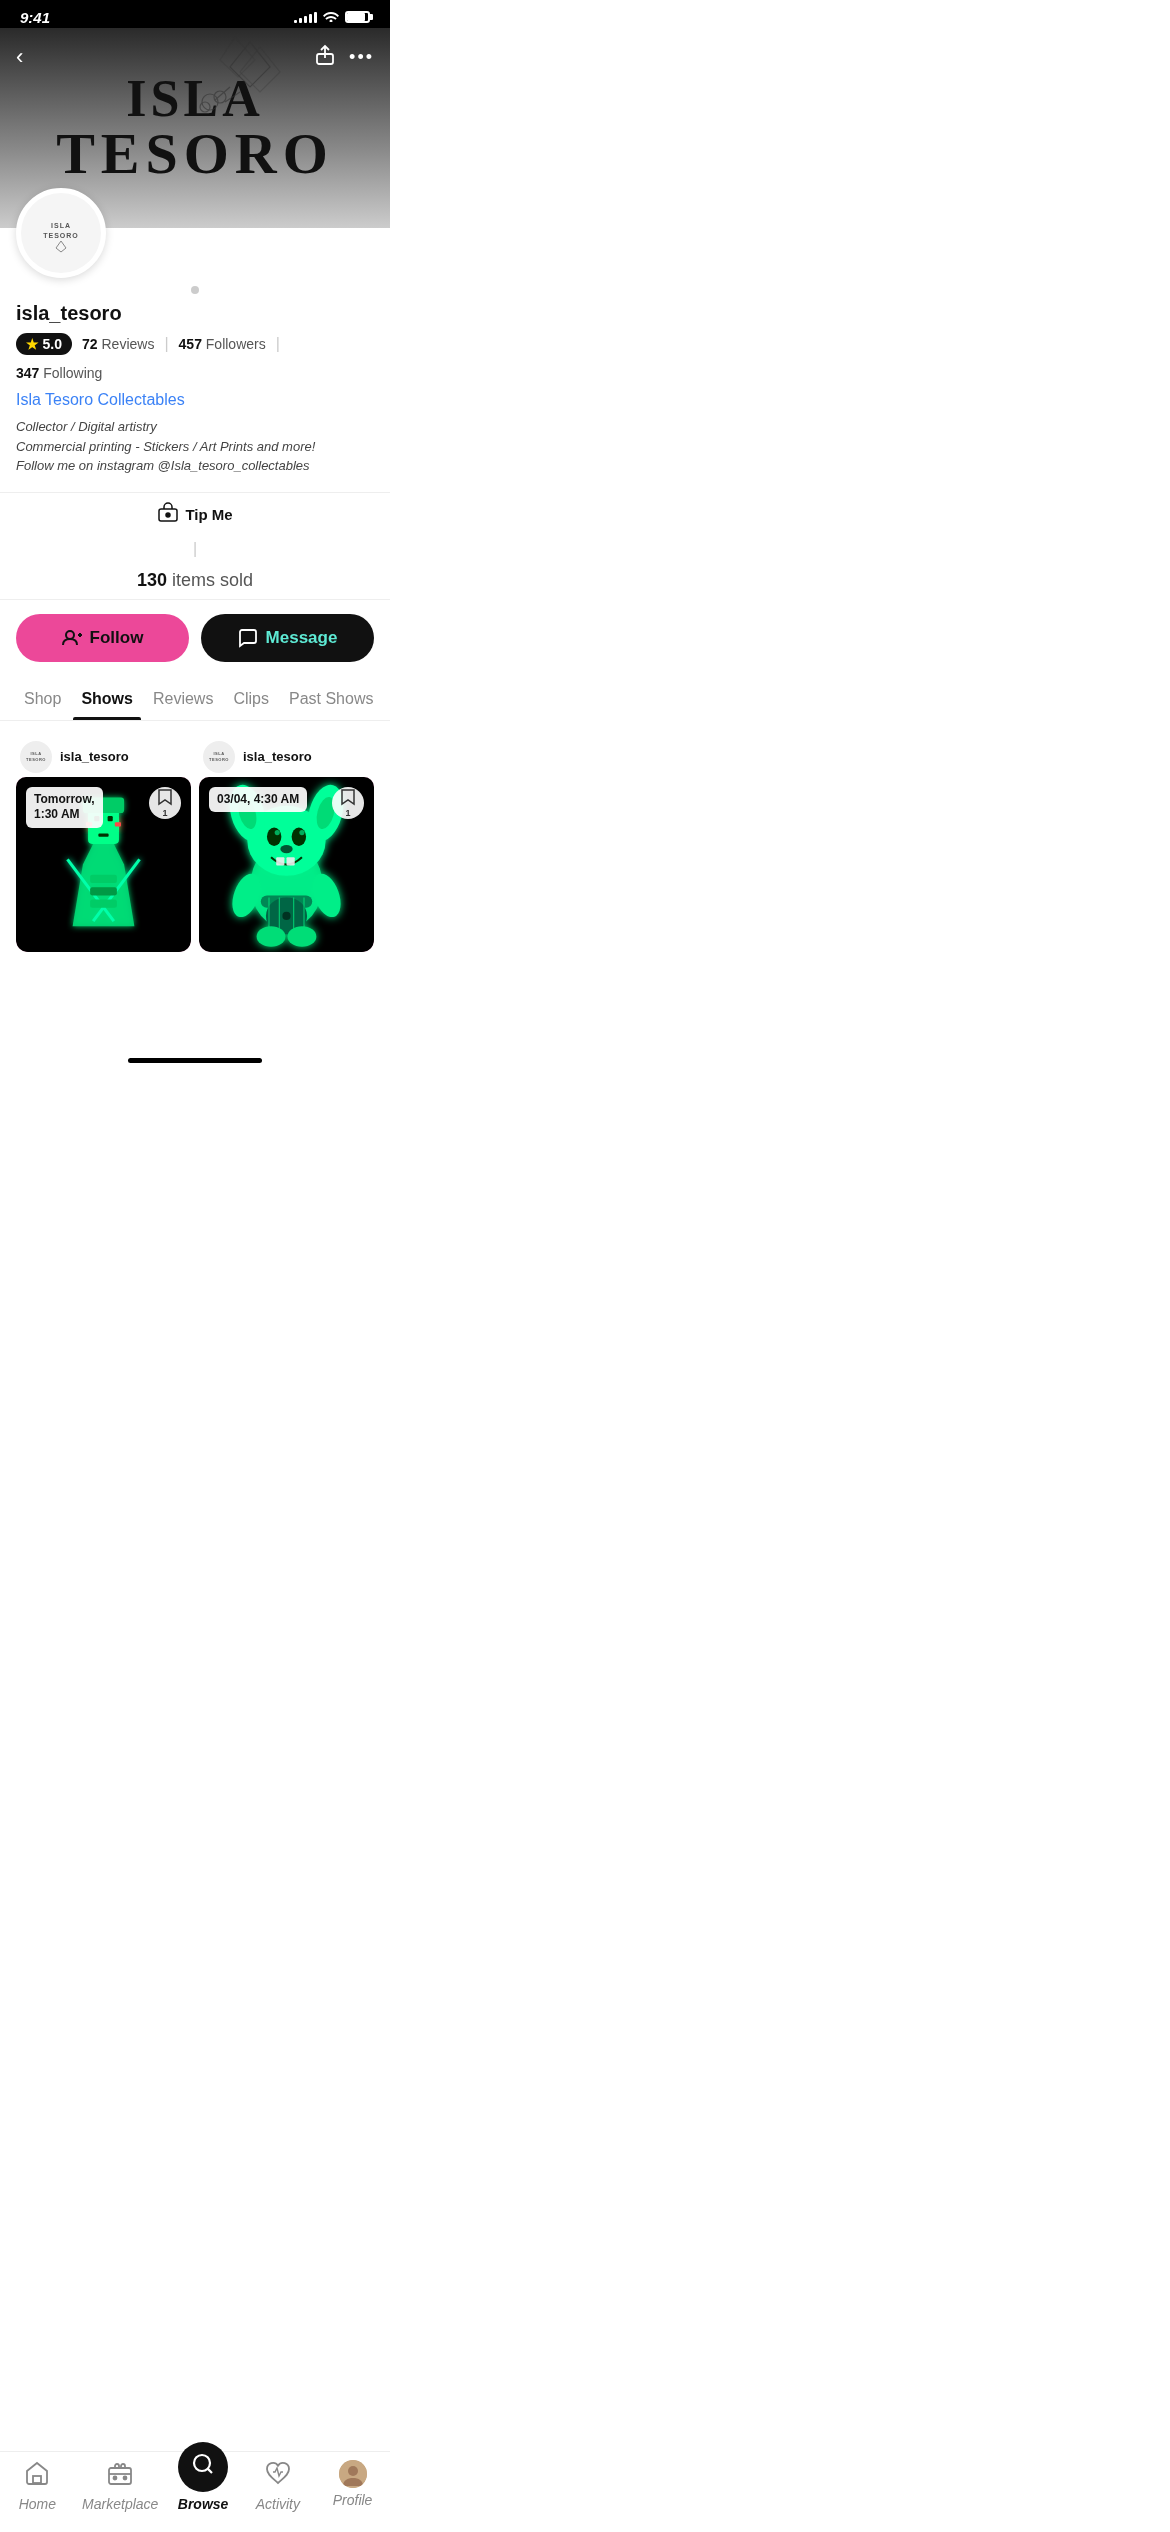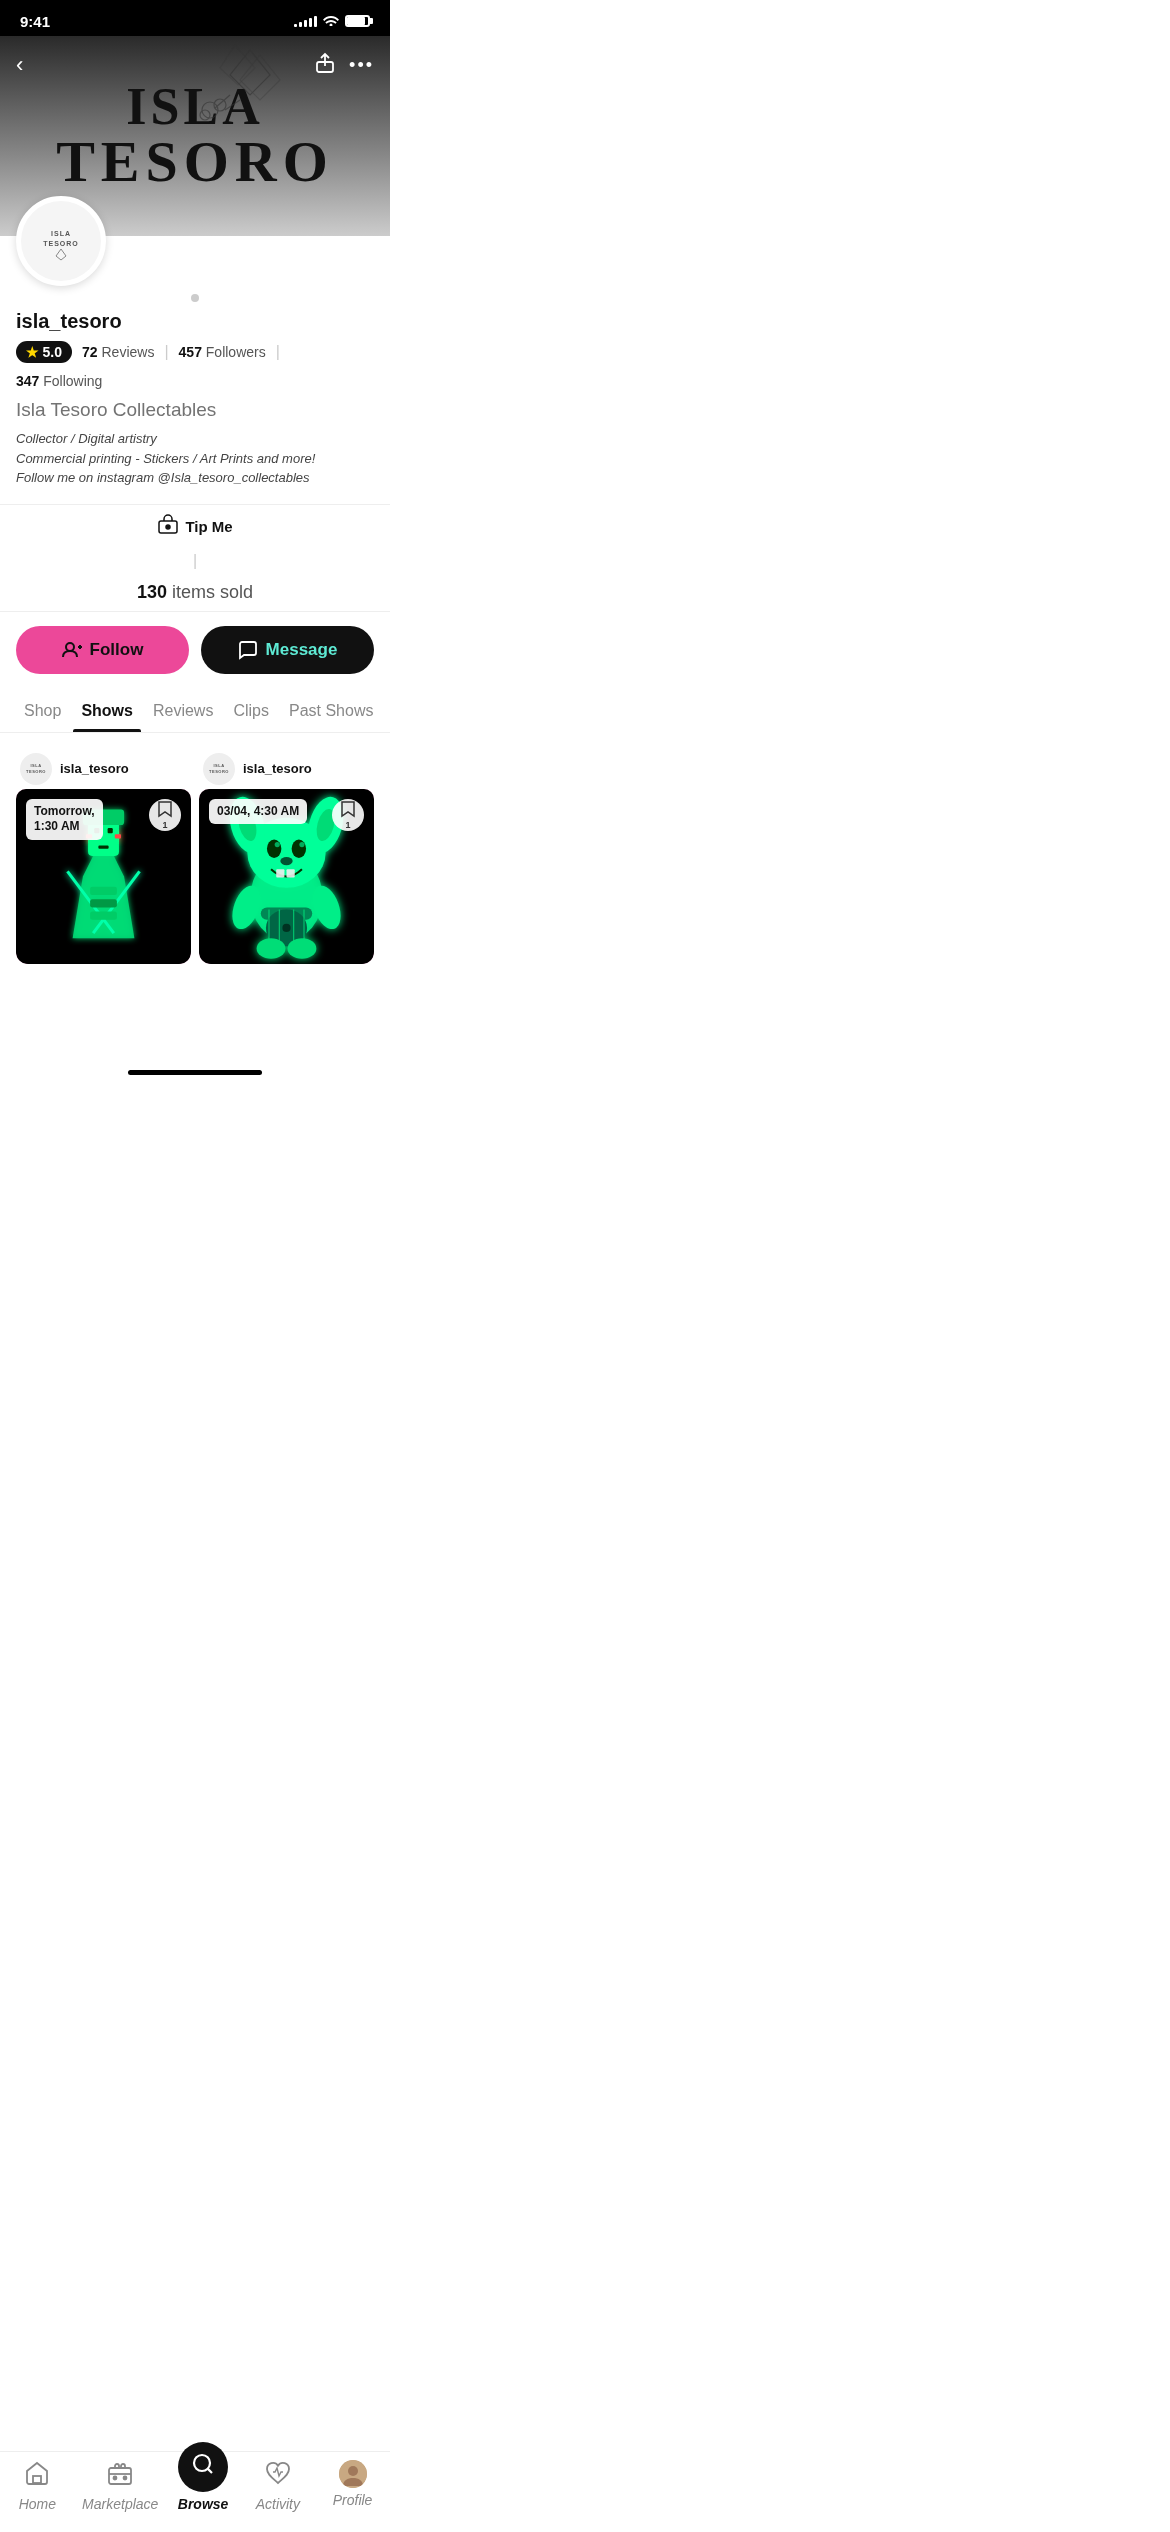--- a/index.html
+++ b/index.html
@@ -15,21 +15,22 @@
     }
 
     
     .status-bar {
       background: #000;
       color: #fff;
       display: flex;
       justify-content: space-between;
       align-items: center;
       padding: 12px 20px 6px;
-      height: 36px;
+      height: 28px;
+      font-style: italic;
     }
     .status-time {
       font-size: 15px;
       font-weight: 600;
       color: #fff;
     }
     .status-icons {
       display: flex;
       align-items: center;
       gap: 6px;
@@ -203,22 +204,22 @@
       gap: 4px;
       font-size: 14px;
       font-weight: 700;
     }
     .rating-badge .star { color: #FFD700; }
     .stat-divider { color: #ccc; font-size: 16px; }
     .stat-item { font-size: 14px; color: #555; }
     .stat-item strong { color: #111; font-weight: 700; }
 
     .profile-shop-name {
-      font-size: 19px;
-      color: #737373;
+      font-size: 16px;
+      color: #3b82f6;
       font-weight: 500;
       margin-bottom: 8px;
     }
     .profile-bio {
       font-size: 13px;
       color: #444;
       line-height: 1.5;
       margin-bottom: 16px;
       font-style: italic;
     }

